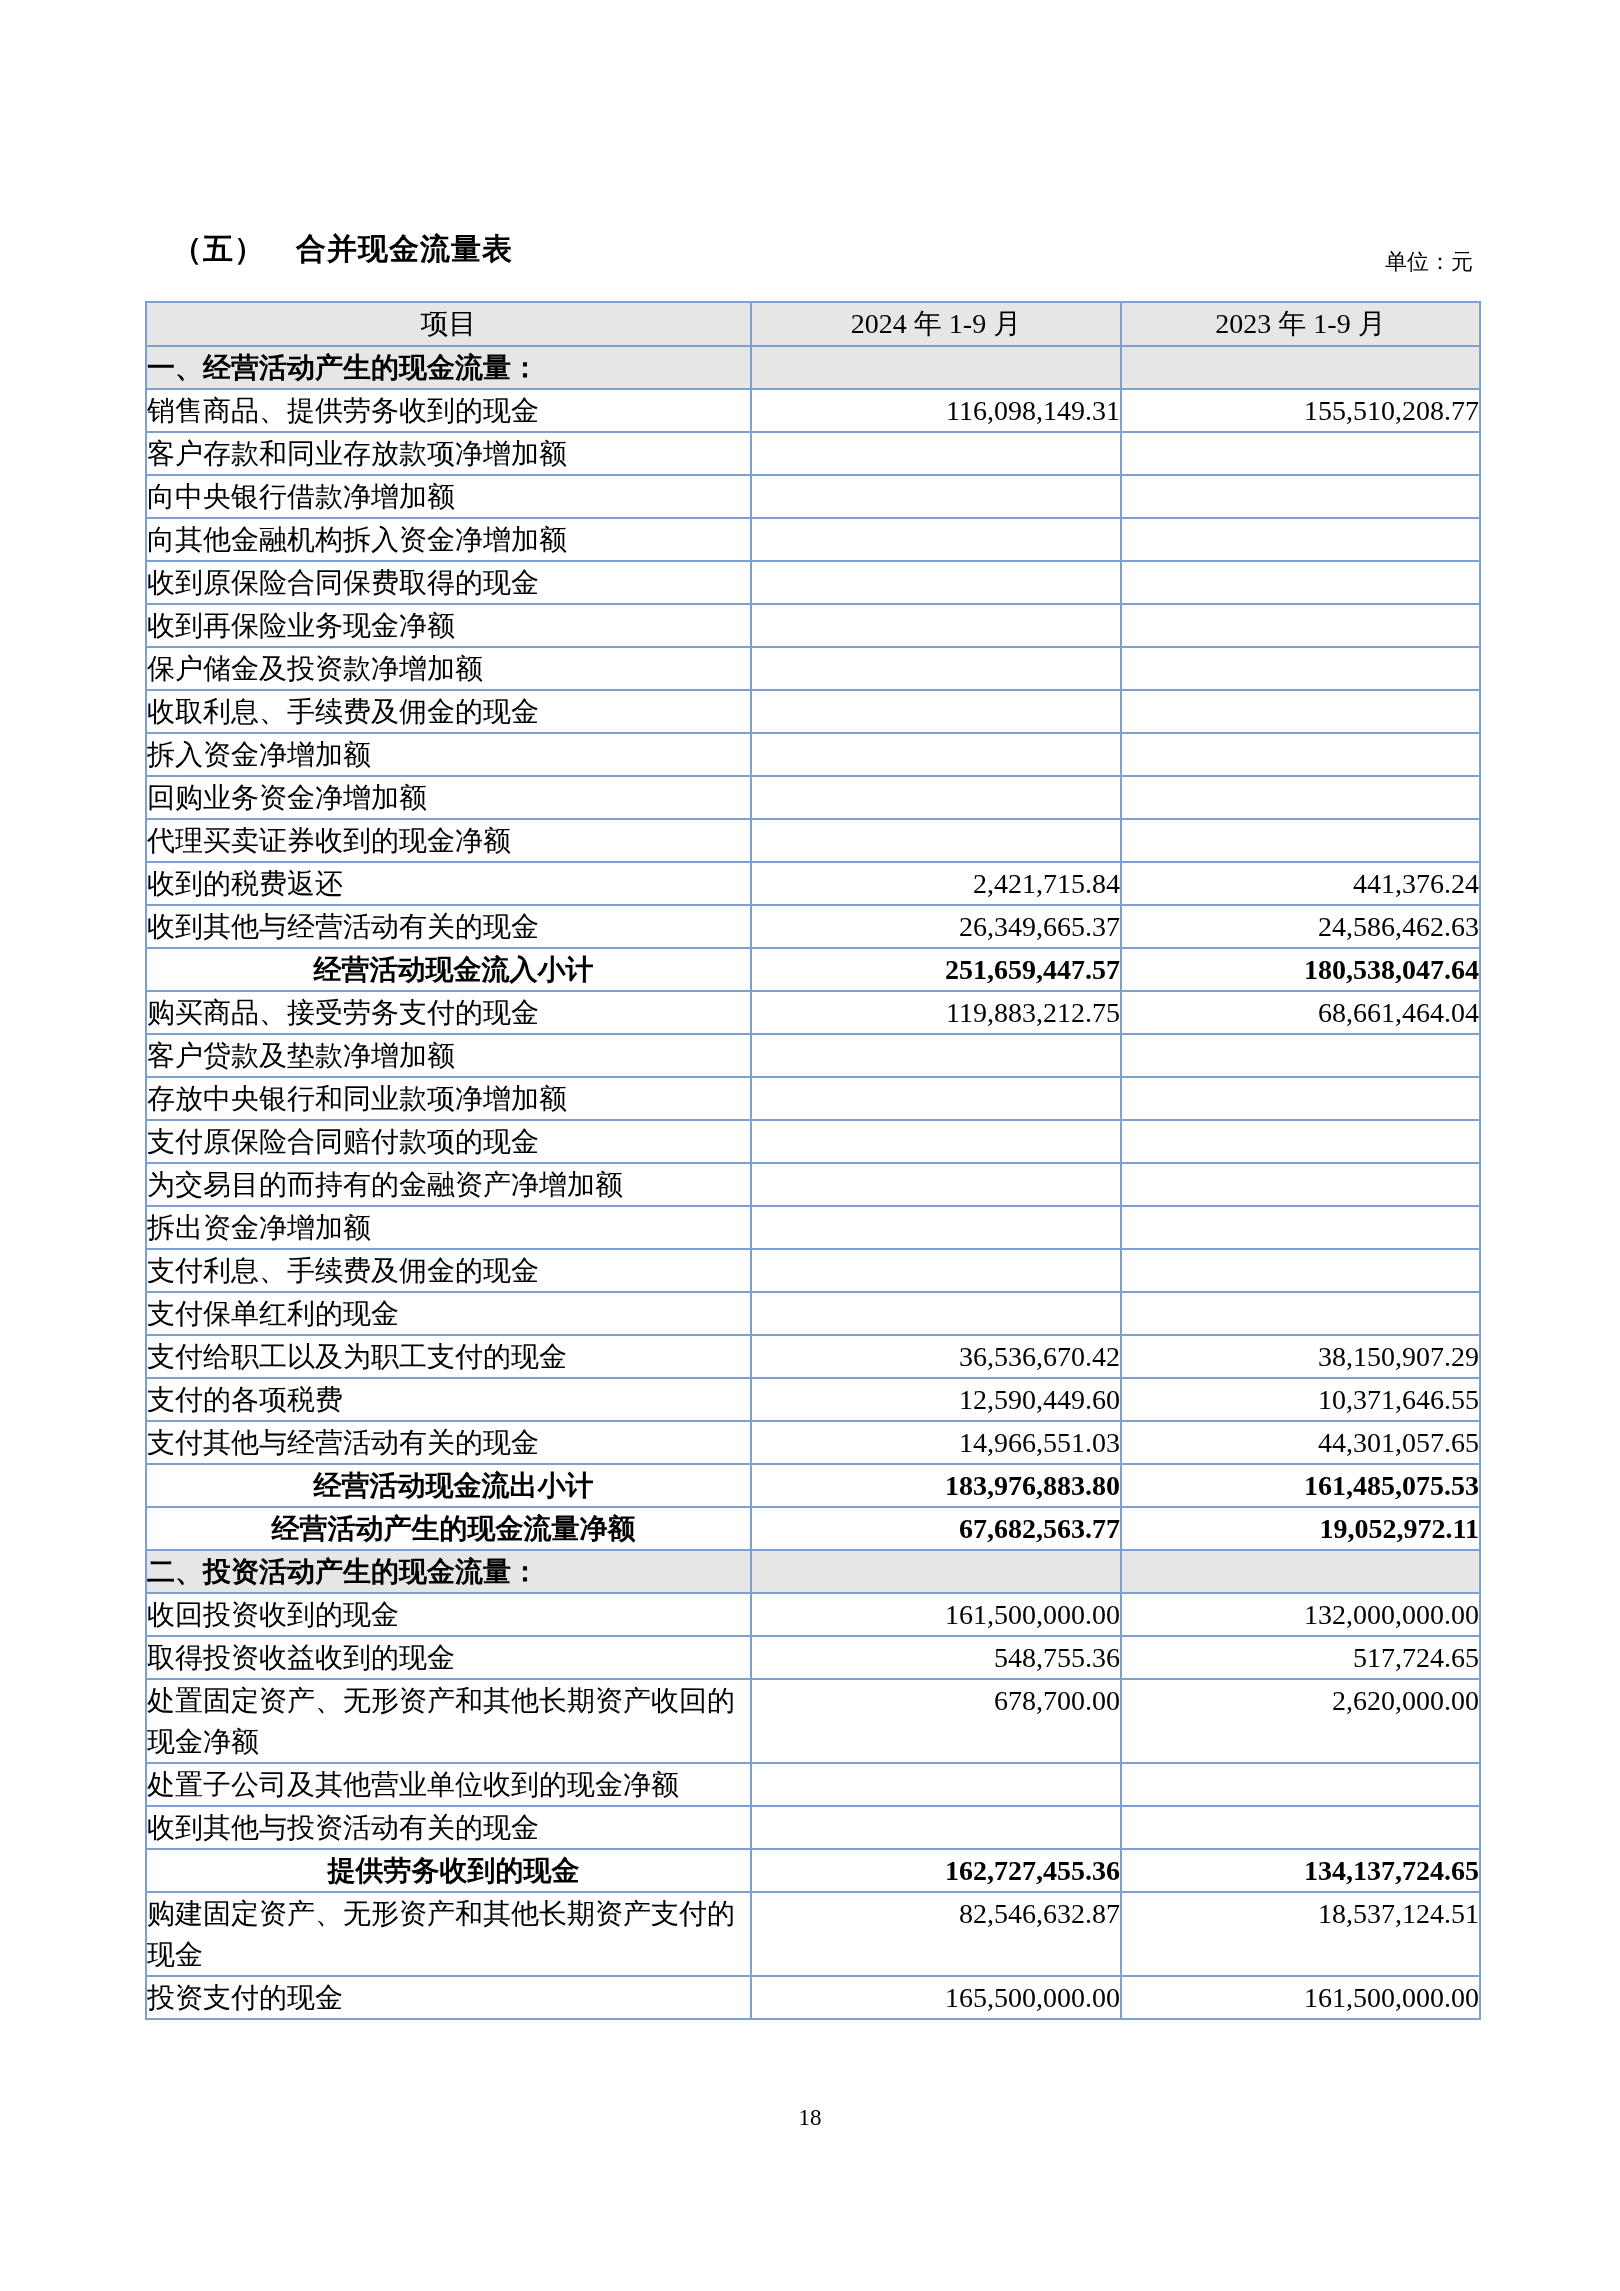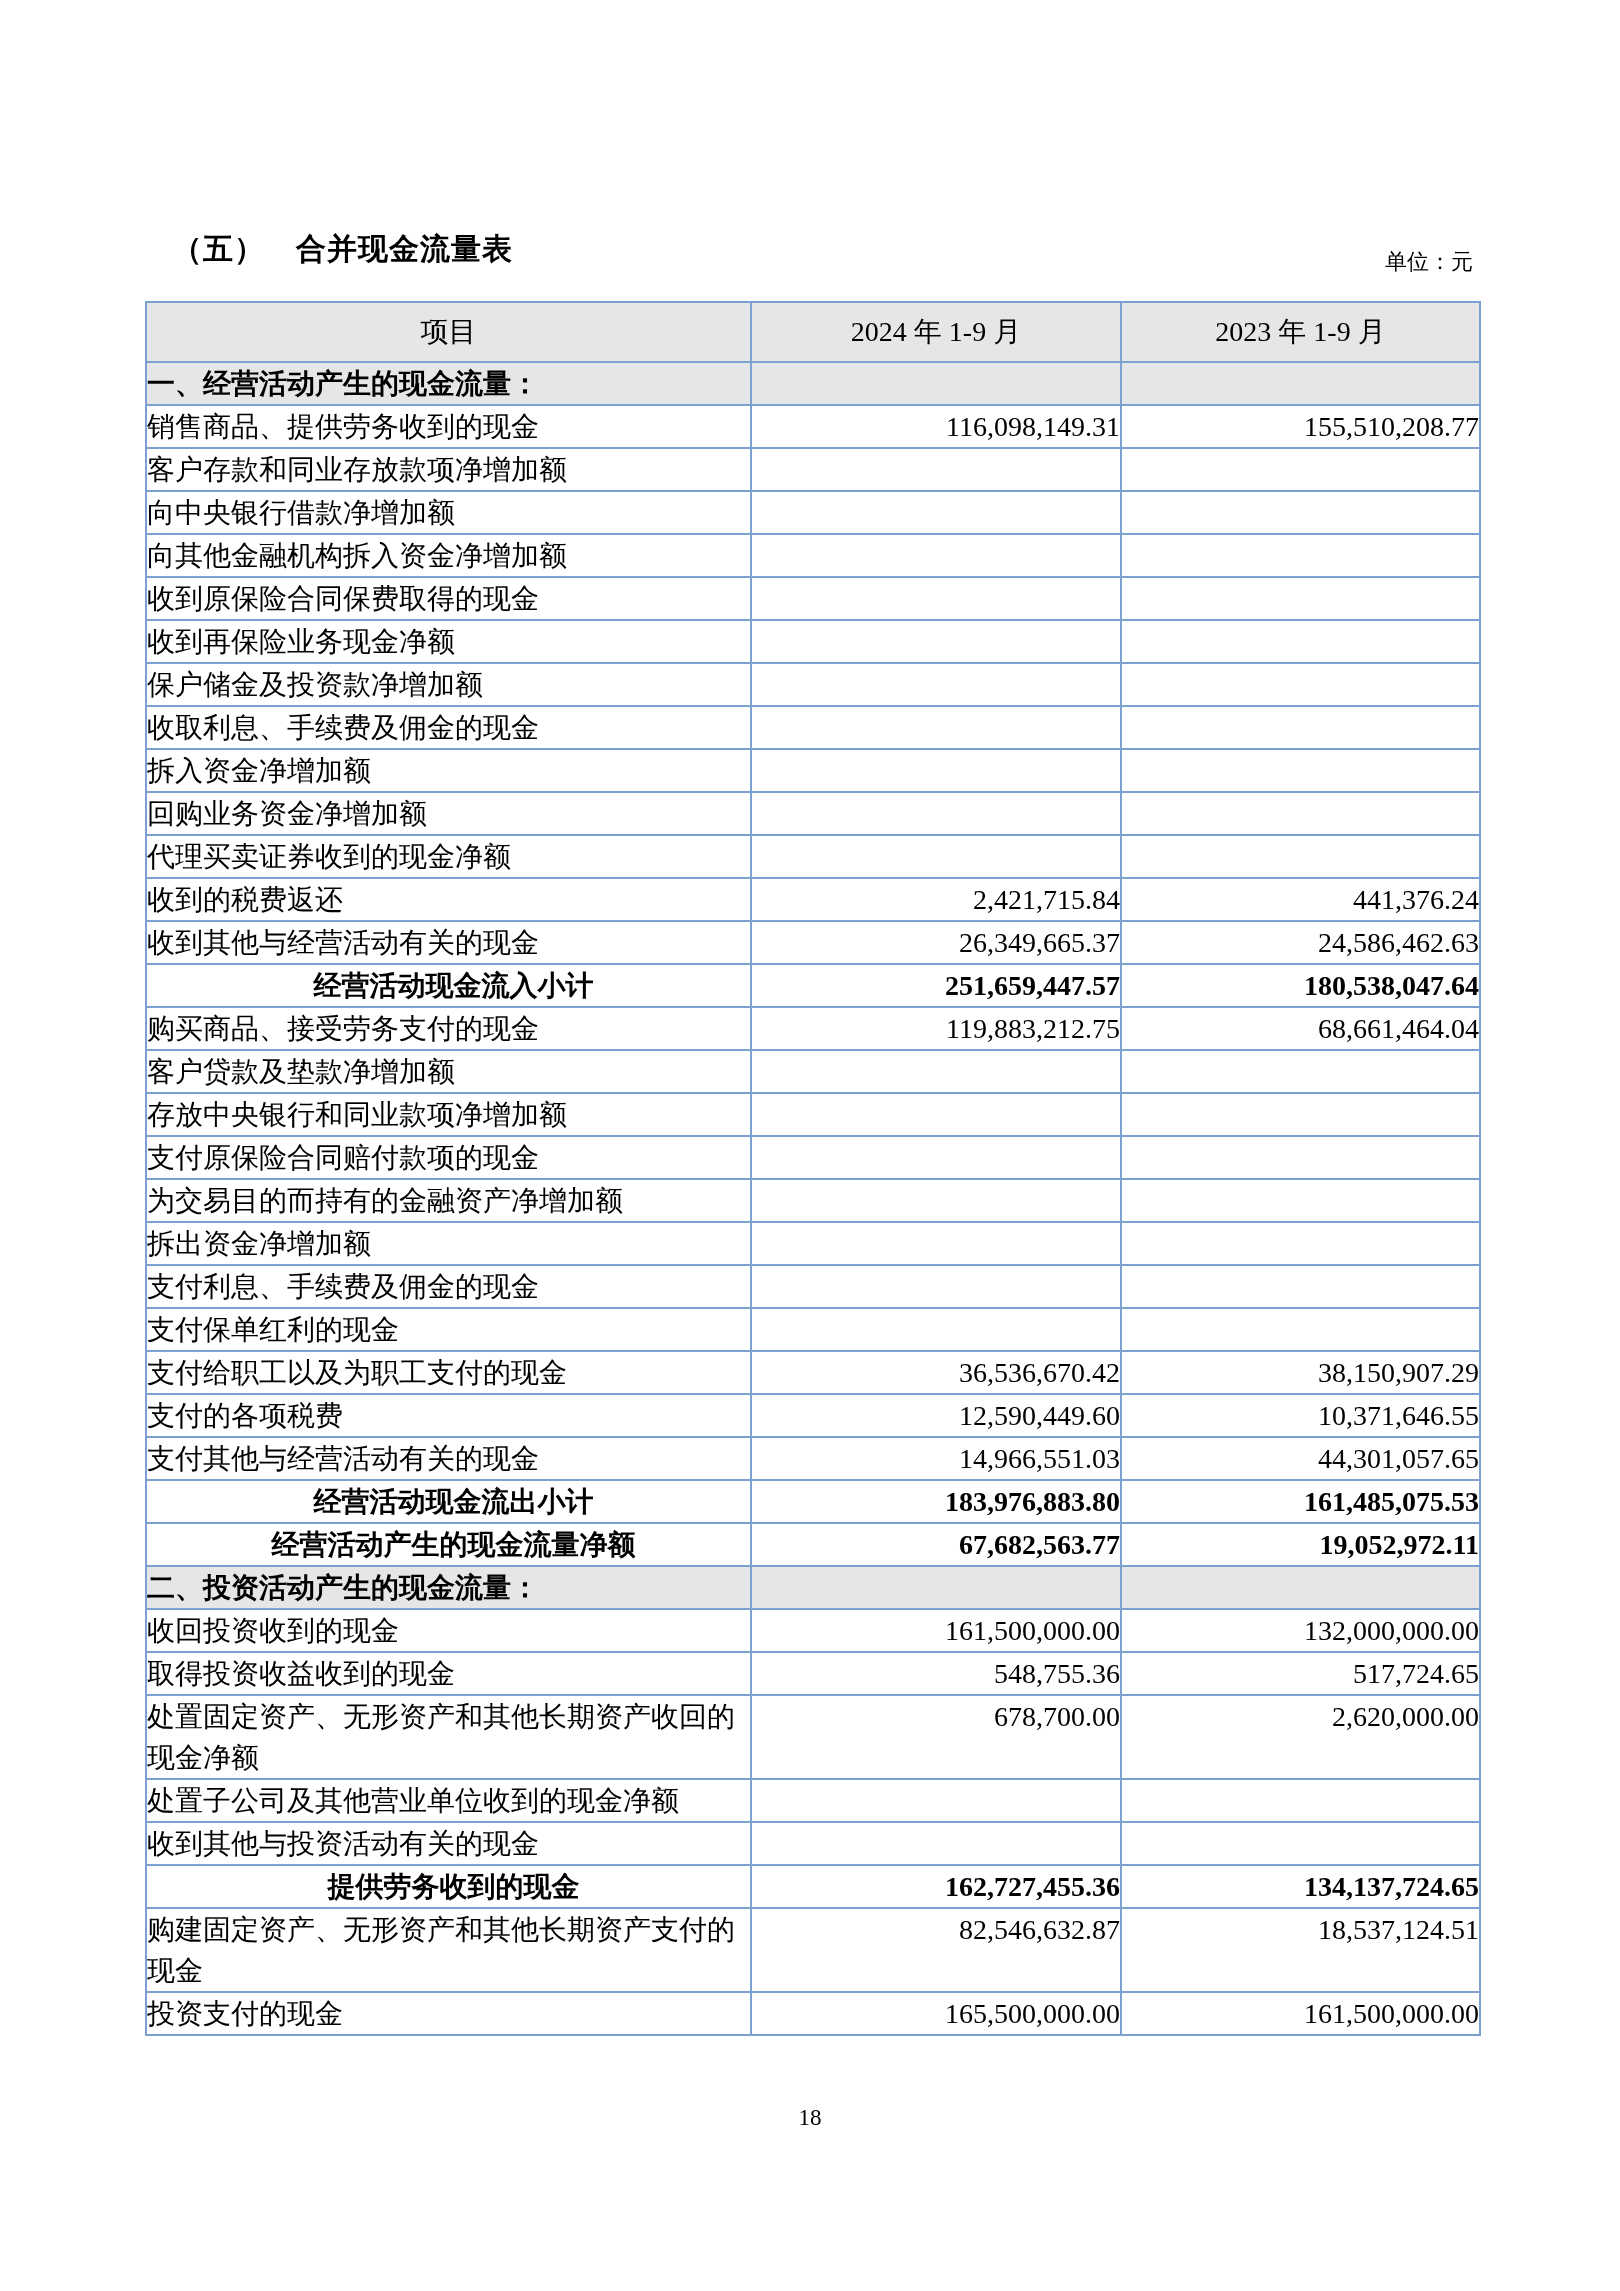--- a/index.html
+++ b/index.html
@@ -45,21 +45,21 @@
   }
   table.cashflow {
     border-bottom-width: 2.9px;
   }
   table.cashflow th {
     background: #e6e6e6;
     font-weight: normal;
     text-align: center;
     height: 42px;
     line-height: 42px;
-    padding: 8px;
+    padding: 0;
   }
   table.cashflow td {
     padding: 0;
     line-height: 41px;
     height: 41px;
     vertical-align: top;
     background: #ffffff;
     overflow: hidden;
   }
   td.cell-label {

